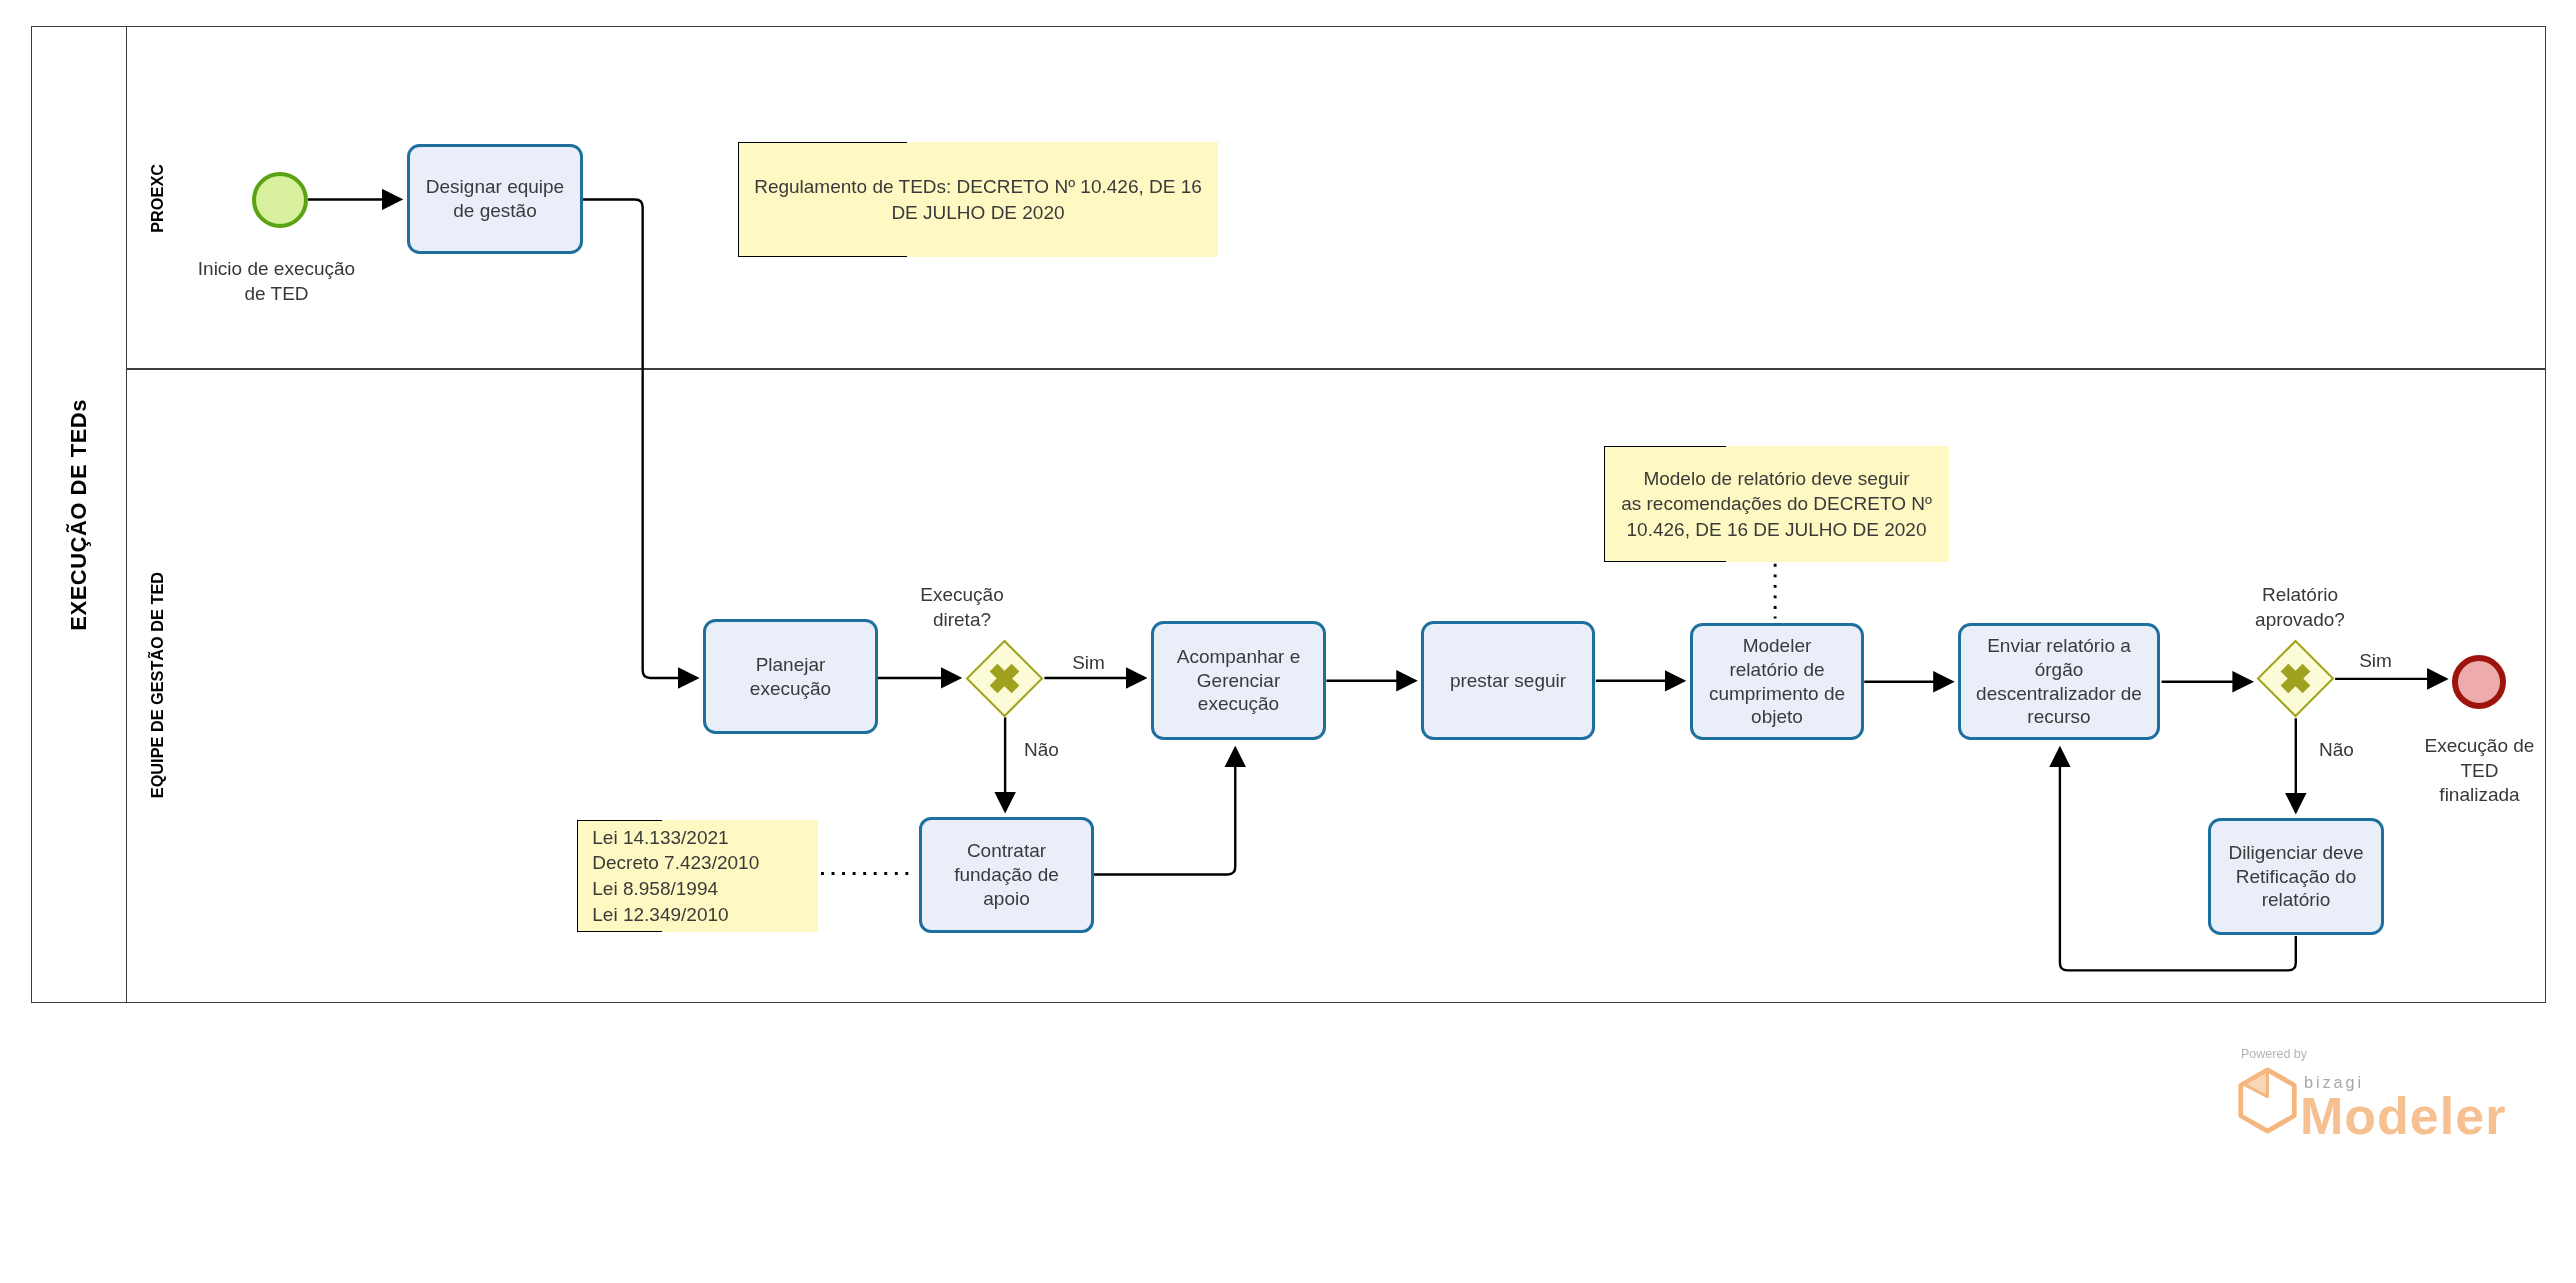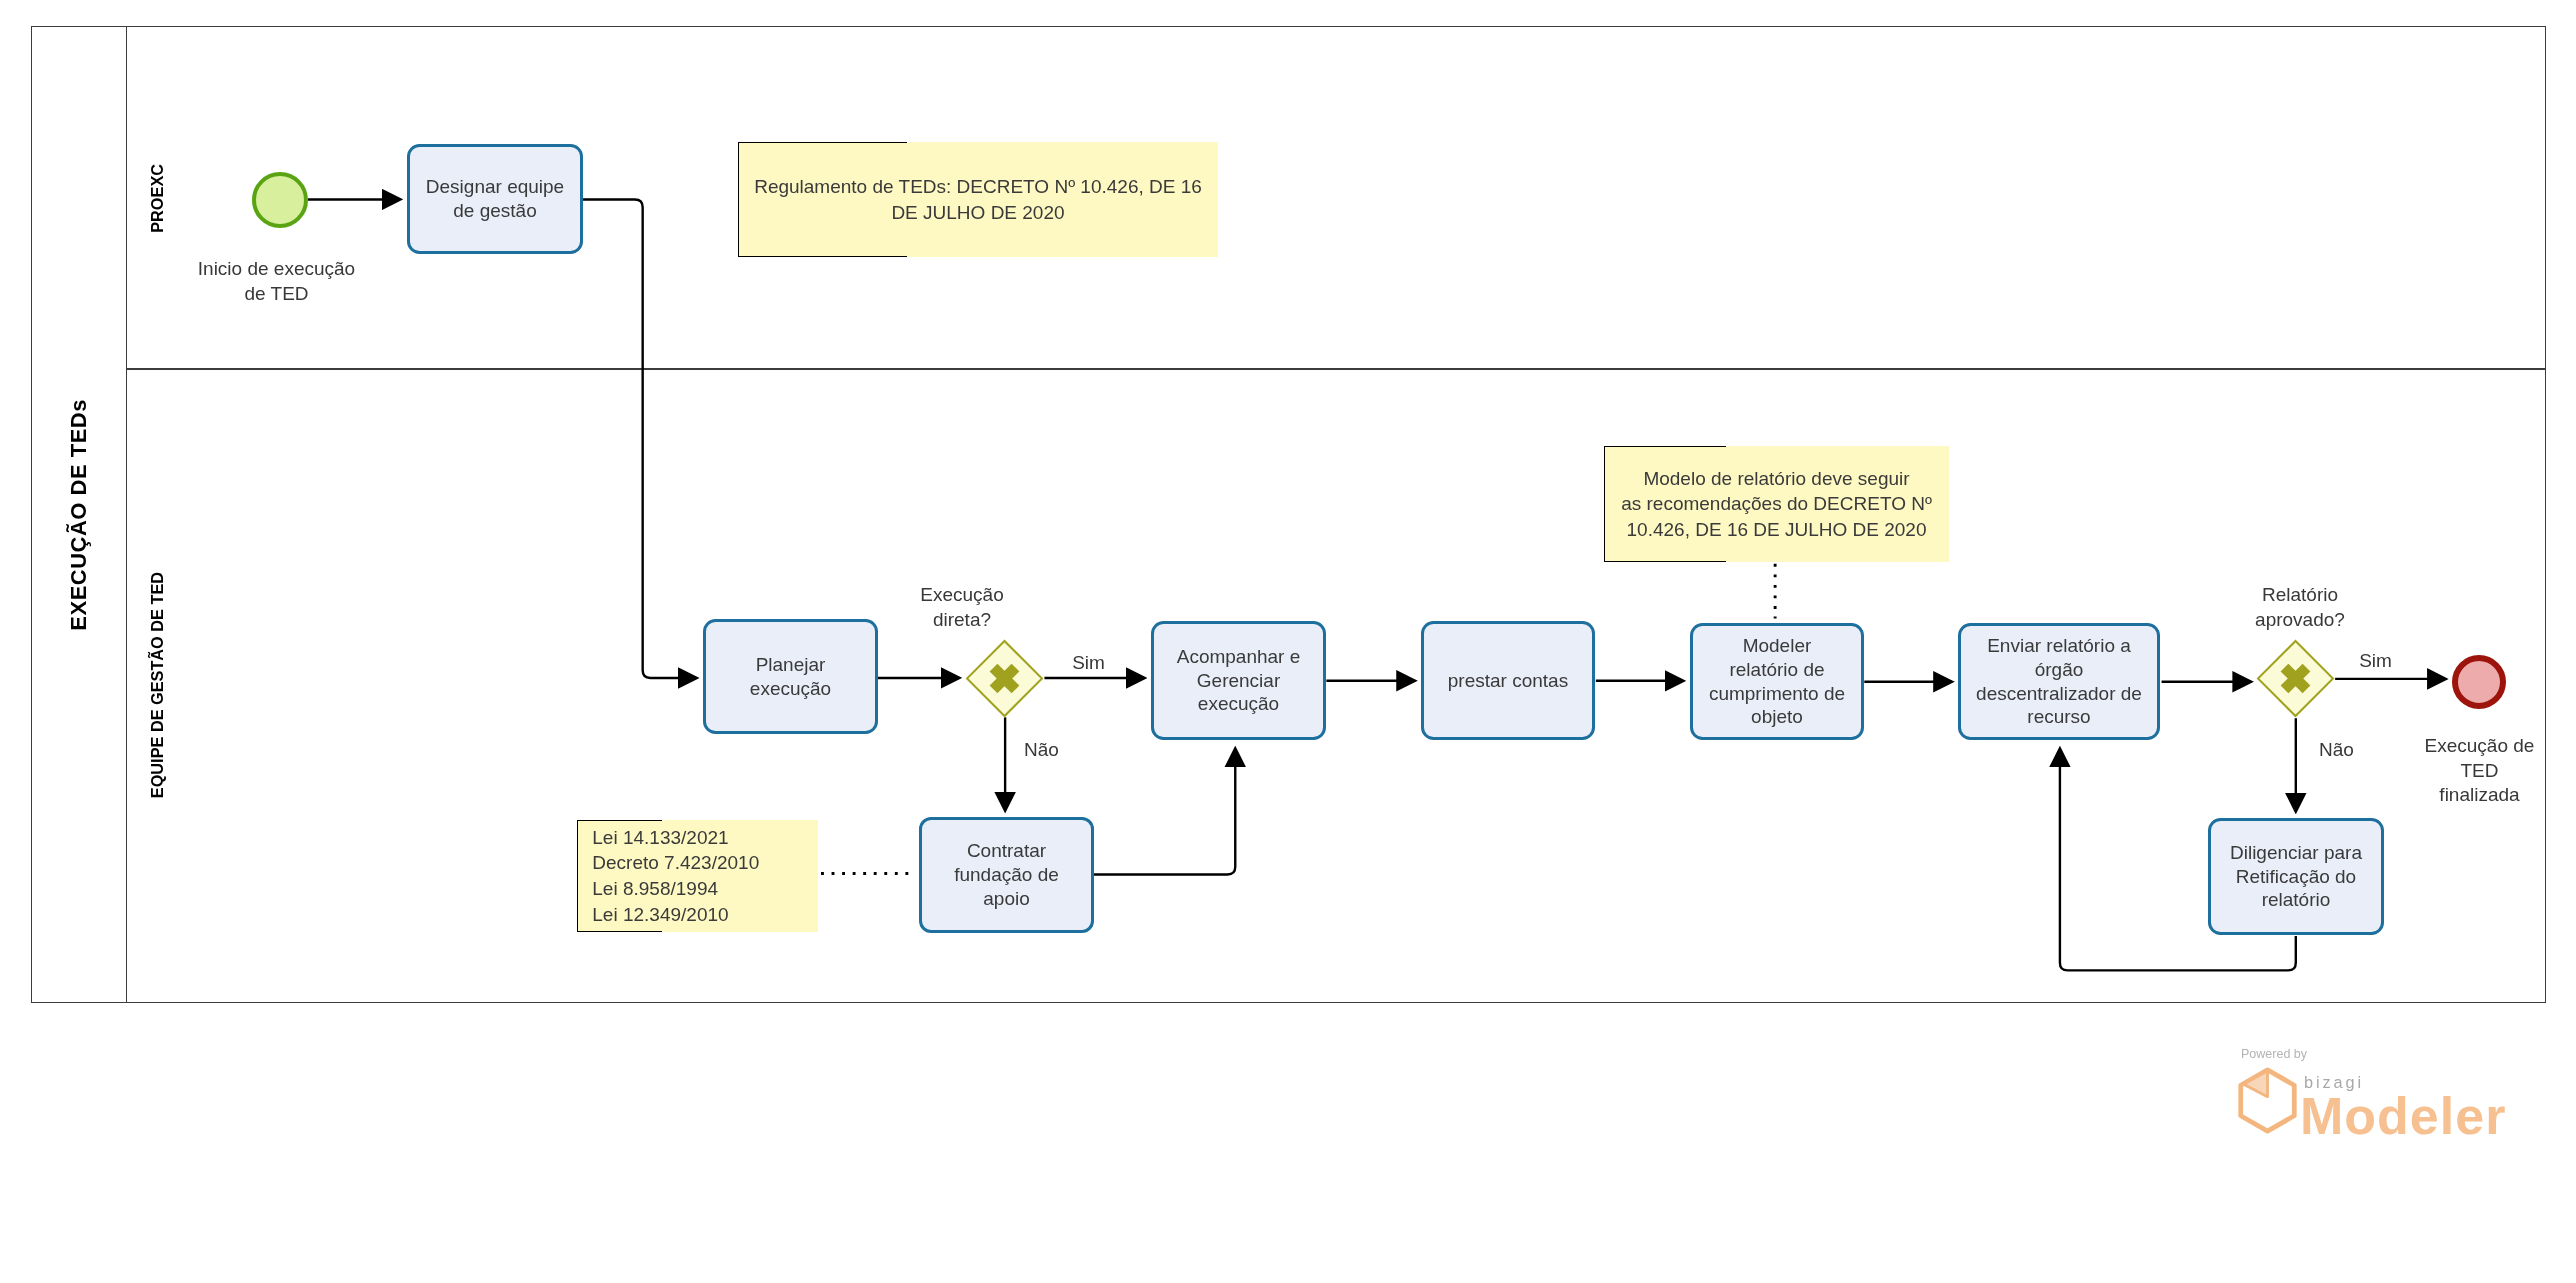--- a/index.html
+++ b/index.html
@@ -109,41 +109,41 @@
   <div class="task" style="left:703px;top:619px;width:175px;height:115px;">
     <span>Planejar
 execução</span>
   </div>
   <div class="task" style="left:1151px;top:621px;width:175px;height:119px;">
     <span>Acompanhar e
 Gerenciar
 execução</span>
   </div>
   <div class="task" style="left:1421px;top:621px;width:174px;height:119px;">
-    <span>prestar contas</span>
+    <span>prestar seguir</span>
   </div>
   <div class="task" style="left:1690px;top:623px;width:174px;height:117px;">
     <span>Modeler
 relatório de
 cumprimento de
 objeto</span>
   </div>
   <div class="task" style="left:1958px;top:623px;width:202px;height:117px;">
     <span>Enviar relatório a
 órgão
 descentralizador de
 recurso</span>
   </div>
   <div class="task" style="left:919px;top:817px;width:175px;height:116px;border-radius:12px;">
     <span>Contratar
 fundação de
 apoio</span>
   </div>
   <div class="task" style="left:2208px;top:818px;width:176px;height:117px;">
-    <span>Diligenciar para
+    <span>Diligenciar deve
 Retificação do
 relatório</span>
   </div>
 
   <div class="gateway" style="left:977px;top:651px;">
     <span class="bar-h"></span>
     <span class="bar-v"></span>
   </div>
   <div class="lbl" style="left:866px;top:583px;width:192px;">Execução
 direta?</div>

